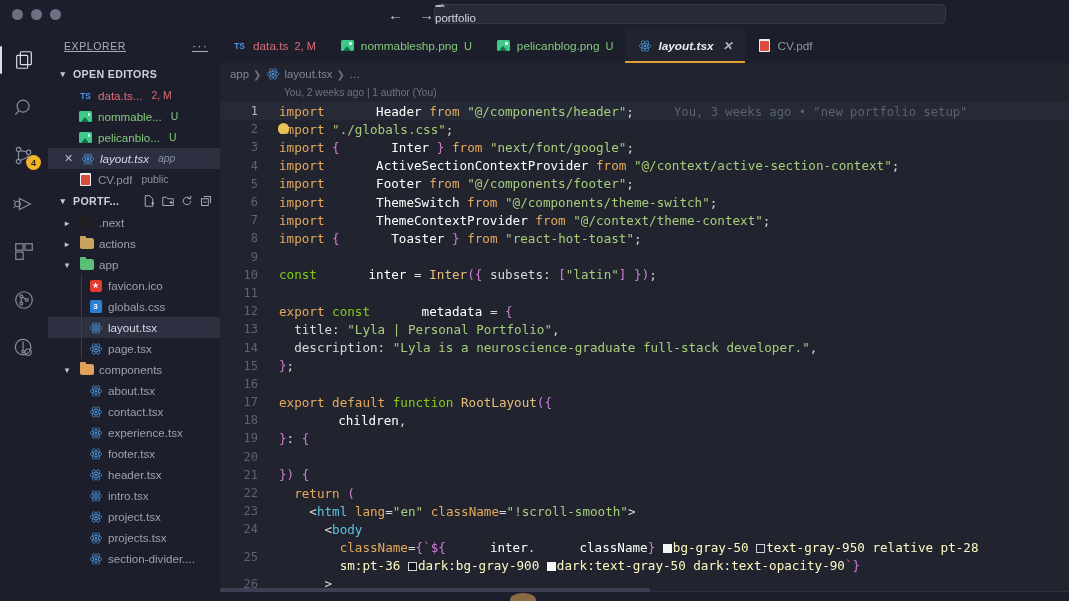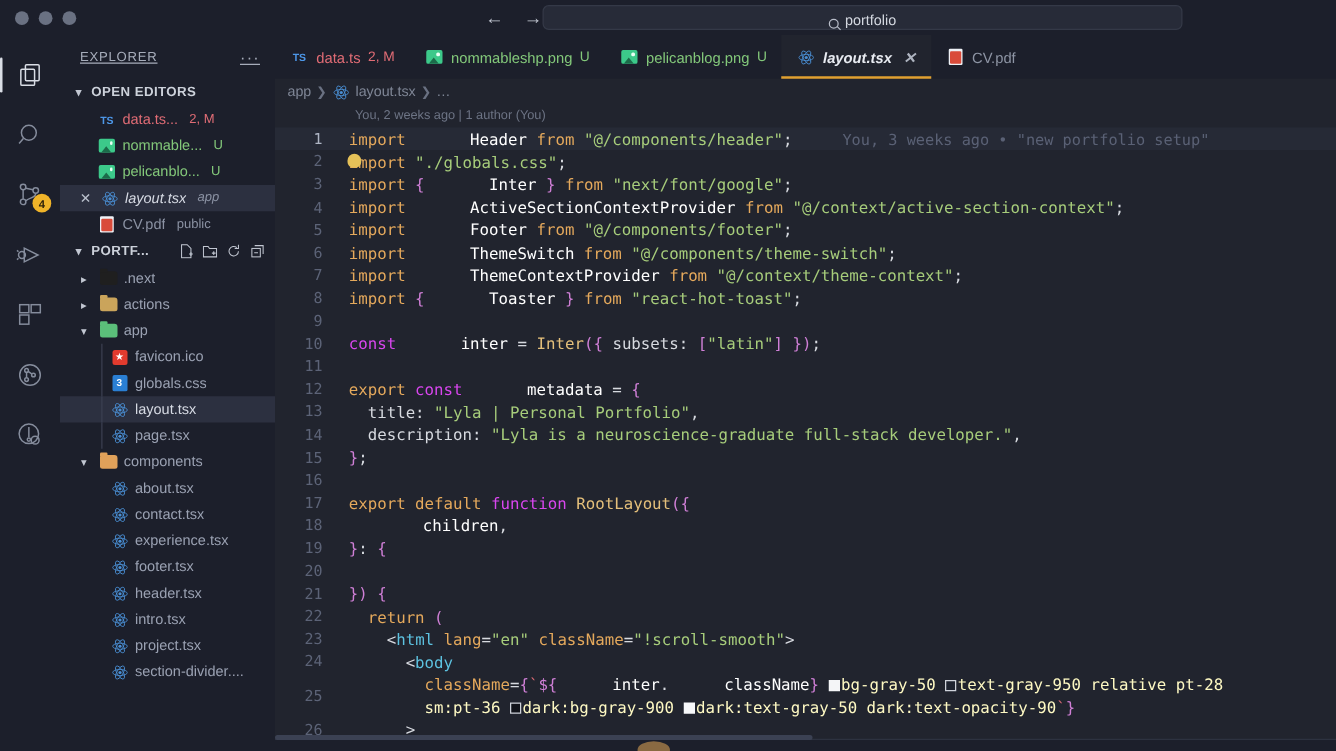--- a/index.html
+++ b/index.html
@@ -16,21 +16,21 @@
     height: 28px; min-height: 28px; display: flex; align-items: center;
     background: #1c1f2b; position: relative;
   }
   .traffic { display: flex; gap: 8px; padding-left: 12px; align-items: center; }
   .dot { width: 11px; height: 11px; border-radius: 50%; background: #6a7182; }
   .nav-arrows { position: absolute; left: 388px; display: flex; gap: 16px; align-items: center; color: #9aa1b0; }
   .arrow { font-size: 15px; line-height: 1; color: #c2c7d2; }
   .qsearch {
     position: absolute; left: 434px; width: 512px; height: 20px;
     background: #272b38; border: 1px solid #343947; border-radius: 5px;
-    display: flex; align-items: flex-end; justify-content: center; gap: 5px;
+    display: flex; align-items: flex-start; justify-content: center; gap: 5px; flex-direction: column;
   }
   .qsearch .mag { width: 8px; height: 8px; border: 1.2px solid #b8bdc9; border-radius: 50%; position: relative; }
   .qsearch .mag:after { content: ""; position: absolute; width: 4px; height: 1.2px; background: #b8bdc9; transform: rotate(45deg); bottom: -1px; right: -3px; }
   .qsearch span { font-size: 11.5px; color: #d4d8e0; }
 
   
   .body { flex: 1; display: flex; min-height: 0; }
 
   
   .activitybar {
@@ -118,21 +118,21 @@
   .ln { height: 18.2px; display: flex; align-items: center; white-space: pre; position: relative; }
   .ln.hl { background: #262a36; }
   .gutter { width: 38px; text-align: right; padding-right: 11px; color: #5c6377; font-size: 12px; flex: 0 0 49px; }
   .ln.hl .gutter { color: #aeb5c4; }
   .txt { padding-left: 10px; }
   .blame { color: #5a6175; font-style: normal; padding-left: 40px; font-size: 12.2px; }
   .bulb { position:absolute; left:58px; width:11px; height:11px; border-radius:50% 50% 40% 40%; background:#e5c158; }
 
   
   .t-kw { color: #e5a95c; }
-  .t-kw2 { color: #d946ef; }
+  .t-kw2 { color: #84cc16; }
   .t-var { color: #ffffff; padding-left: 44px; }
   .t-str { color: #a7cd7b; }
   .t-punct { color: #d7dae0; }
   .t-brace { color: #cf7fd6; }
   .t-fn { color: #e5c07b; }
   .t-type { color: #5dc2e0; }
   .t-prop { color: #d7dae0; }
   .t-tag { color: #5dc2e0; }
   .t-attr { color: #e5a95c; }
   .t-tpl { color: #e06c75; }
@@ -454,20 +454,31 @@
       </div>
       <div class="frow tree-indent-2">
         <span class="ico react-ico">
             <svg viewBox="0 0 24 24" fill="none" stroke="#4a8fd4" stroke-width="1.2">
               <circle cx="12" cy="12" r="2.2" fill="#4a8fd4" stroke="none"></circle>
               <ellipse cx="12" cy="12" rx="10" ry="4.2"></ellipse>
               <ellipse cx="12" cy="12" rx="10" ry="4.2" transform="rotate(60 12 12)"></ellipse>
               <ellipse cx="12" cy="12" rx="10" ry="4.2" transform="rotate(120 12 12)"></ellipse>
             </svg>
           </span>
+        <span class="nm">projects.tsx</span>
+      </div>
+      <div class="frow tree-indent-2">
+        <span class="ico react-ico">
+            <svg viewBox="0 0 24 24" fill="none" stroke="#4a8fd4" stroke-width="1.2">
+              <circle cx="12" cy="12" r="2.2" fill="#4a8fd4" stroke="none"></circle>
+              <ellipse cx="12" cy="12" rx="10" ry="4.2"></ellipse>
+              <ellipse cx="12" cy="12" rx="10" ry="4.2" transform="rotate(60 12 12)"></ellipse>
+              <ellipse cx="12" cy="12" rx="10" ry="4.2" transform="rotate(120 12 12)"></ellipse>
+            </svg>
+          </span>
         <span class="nm">section-divider....</span>
       </div>
     </div>
 
     <div class="editor-area">
 
       <div class="tabbar">
         <div class="tab">
           <span class="ico">
               <span class="i-ts">TS</span>

